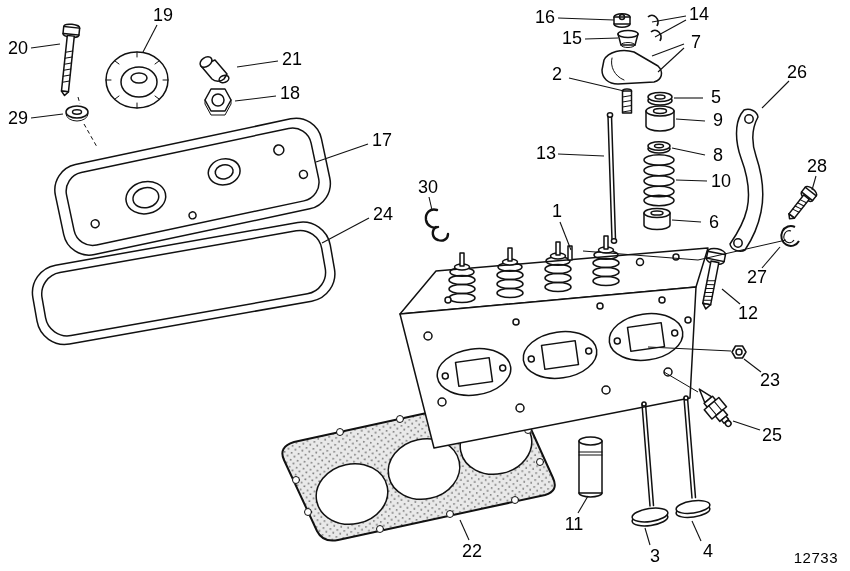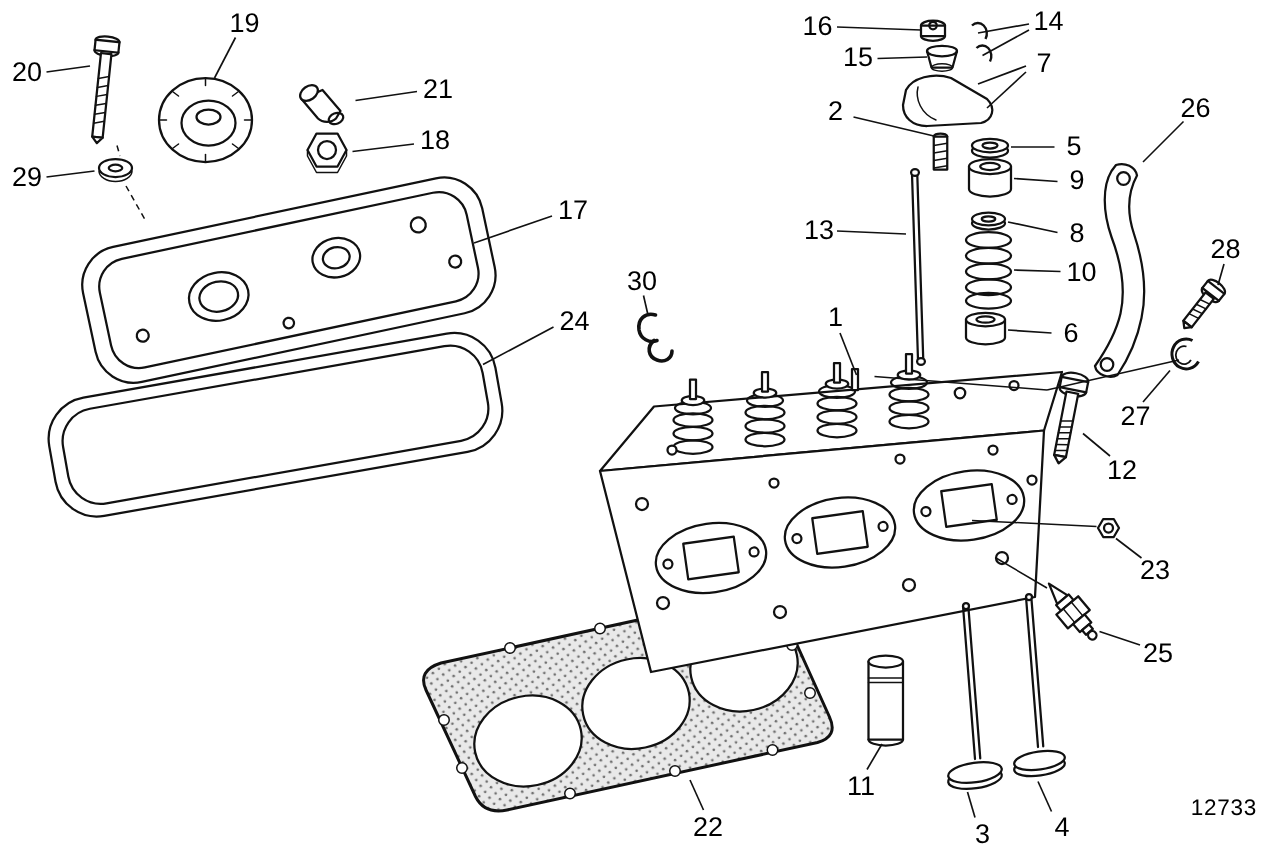--- a/index.html
+++ b/index.html
@@ -12,21 +12,21 @@
   .nf     { fill:none; }
   .thin   { stroke-width:1; }
   .leader { stroke:#111111; stroke-width:1.1; fill:none; }
   .xline  { stroke:#111111; stroke-width:1; fill:none; }
   .dashline { stroke:#111111; stroke-width:1; fill:none; stroke-dasharray:4 3; }
   .callout {
     font-family:"Liberation Sans", sans-serif; font-size:18px; fill:#000;
     text-anchor:middle; dominant-baseline:central;
   }
   .partnum {
-    position:absolute; right:12px; bottom:24px; font-size:15px; color:#000;
+    position:absolute; right:12px; bottom:5px; font-size:15px; color:#000;
     letter-spacing:0.5px;
   }
 </style>
 </head>
 <body>
 
 <div class="stage">
 <svg id="art" viewBox="0 0 850 571">
   <defs>
     <pattern id="stip" width="7" height="7" patternUnits="userSpaceOnUse" patternTransform="rotate(8)">

